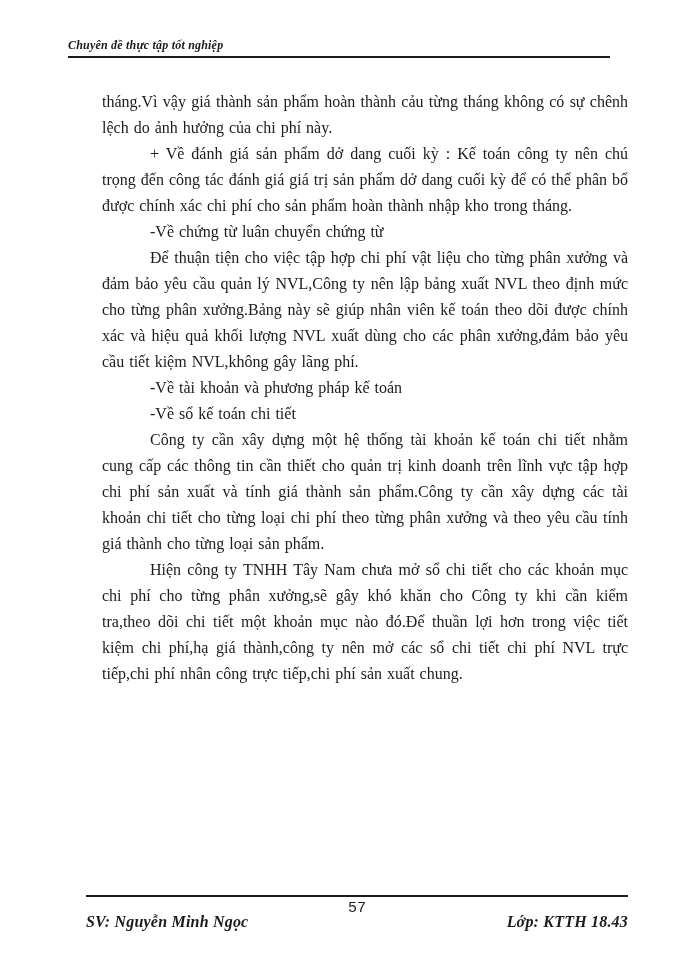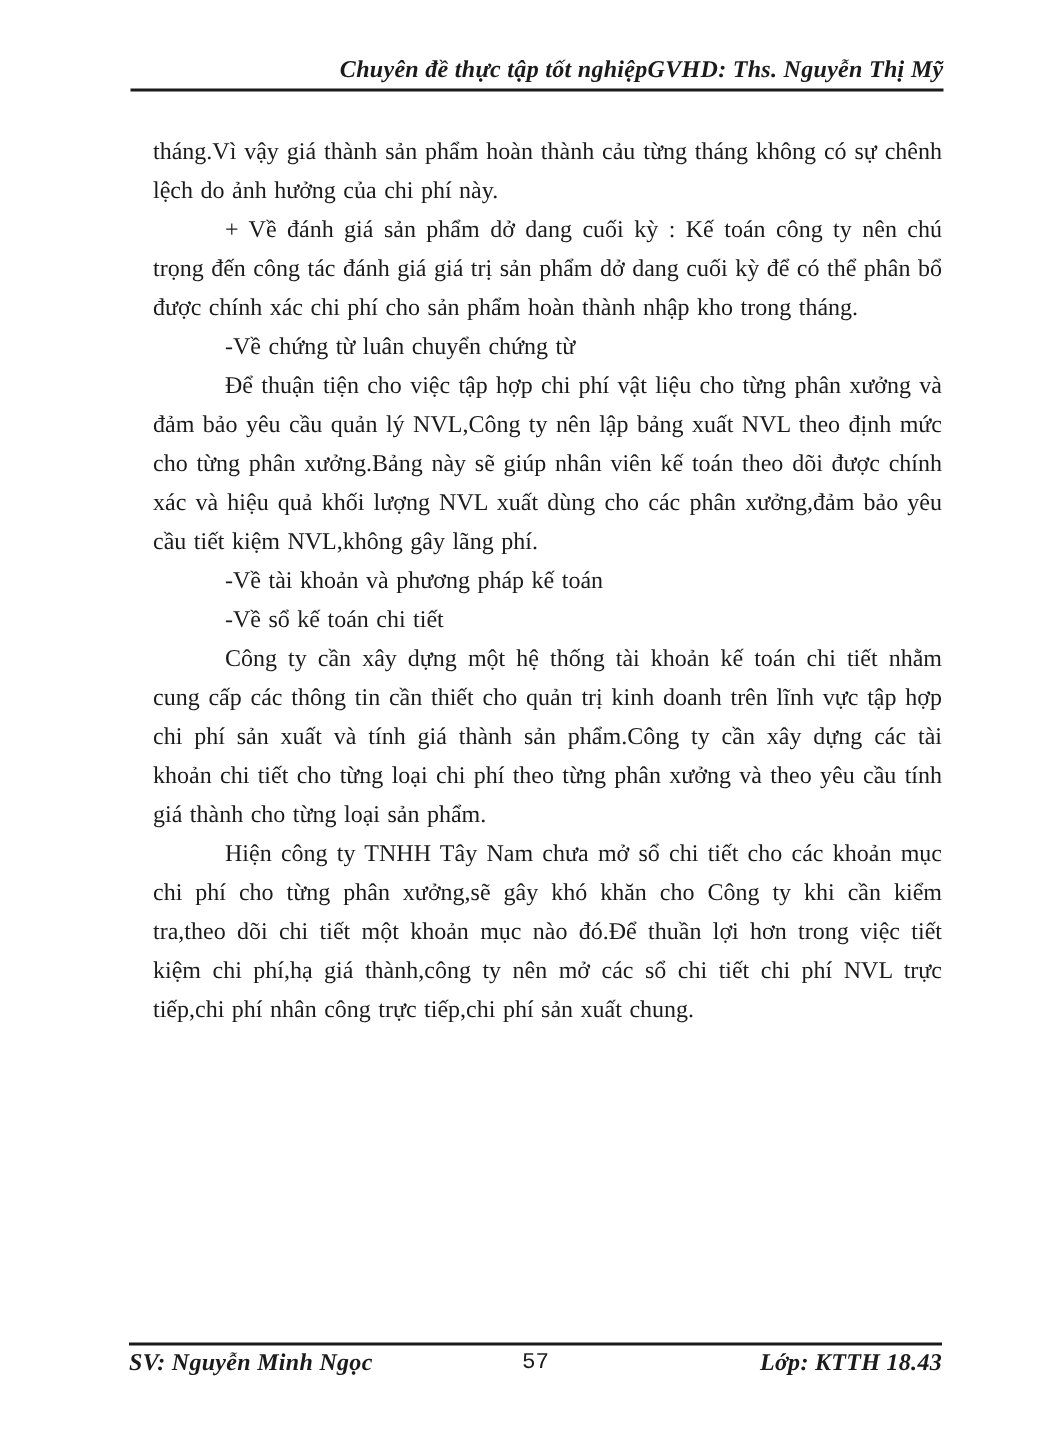--- a/index.html
+++ b/index.html
@@ -11,29 +11,29 @@
     position: relative;
     width: 700px;
     height: 960px;
     background: #ffffff;
     font-family: "Liberation Serif", serif;
     color: #1b1b1b;
     overflow: hidden;
   }
   .header {
     position: absolute;
-    left: 87px;
+    left: 68px;
     top: 38px;
     width: 542px;
     display: flex;
-    justify-content: flex-end;
+    justify-content: space-between;
     align-items: flex-end;
     border-bottom: 2px solid #1b1b1b;
     padding-bottom: 3px;
-    font-size: 16px;
+    font-size: 12px;
     font-weight: bold;
     font-style: italic;
     letter-spacing: 0.2px;
   }
   .doc-body {
     position: absolute;
     left: 102px;
     top: 89px;
     width: 526px;
     font-size: 16px;
@@ -48,21 +48,21 @@
   }
   .doc-body p.no-indent {
     text-indent: 0;
   }
   .footer {
     position: absolute;
     left: 86px;
     top: 895px;
     width: 542px;
     border-top: 2px solid #1b1b1b;
-    padding-top: 3px;
+    padding-top: 16px;
     display: flex;
     justify-content: space-between;
     font-size: 16px;
     font-weight: bold;
     font-style: italic;
     letter-spacing: 0.2px;
   }
   .footer .page-num {
     position: absolute;
     left: 0;
@@ -76,21 +76,20 @@
     font-family: Liberation Mono, monospace;
   }
 </style>
 </head>
 <body>
 
 <div class="page">
 
   <div class="header">
     <span>Chuyên  đề thực tập tốt nghiệp</span>
-    <span>GVHD:  Ths.  Nguyễn  Thị  Mỹ</span>
   </div>
 
   <div class="doc-body">
       <p class="no-indent">tháng.Vì  vậy giá thành sản phẩm hoàn thành cảu từng tháng không có sự chênh lệch do ảnh hưởng  của chi phí này.</p>
       <p>+ Về đánh giá sản phẩm dở dang cuối kỳ : Kế toán công ty nên chú trọng đến công tác đánh giá giá trị sản phẩm dở dang cuối kỳ để có thể phân bổ được chính xác chi phí cho sản phẩm hoàn thành nhập kho trong tháng.</p>
       <p>-Về chứng từ luân chuyển chứng từ</p>
       <p>Để thuận tiện cho việc tập hợp chi phí vật liệu cho từng phân xưởng và đảm bảo yêu cầu quản lý NVL,Công ty nên lập bảng xuất NVL theo định mức cho từng phân xưởng.Bảng  này sẽ giúp nhân viên kế toán theo dõi được chính xác và hiệu quả khối lượng NVL xuất dùng cho các phân xưởng,đảm bảo yêu cầu tiết kiệm NVL,không  gây lãng phí.</p>
       <p>-Về tài khoản và phương pháp kế toán</p>
       <p>-Về sổ kế toán chi tiết</p>
       <p>Công ty cần xây dựng một hệ thống tài khoản kế toán chi tiết nhằm cung cấp các thông tin cần thiết cho quản trị kinh doanh trên lĩnh vực tập hợp chi phí sản xuất và tính giá thành sản phẩm.Công ty cần xây dựng các tài khoản chi tiết cho từng loại chi phí theo từng phân xưởng và theo yêu cầu tính giá thành cho từng loại sản phẩm.</p>

